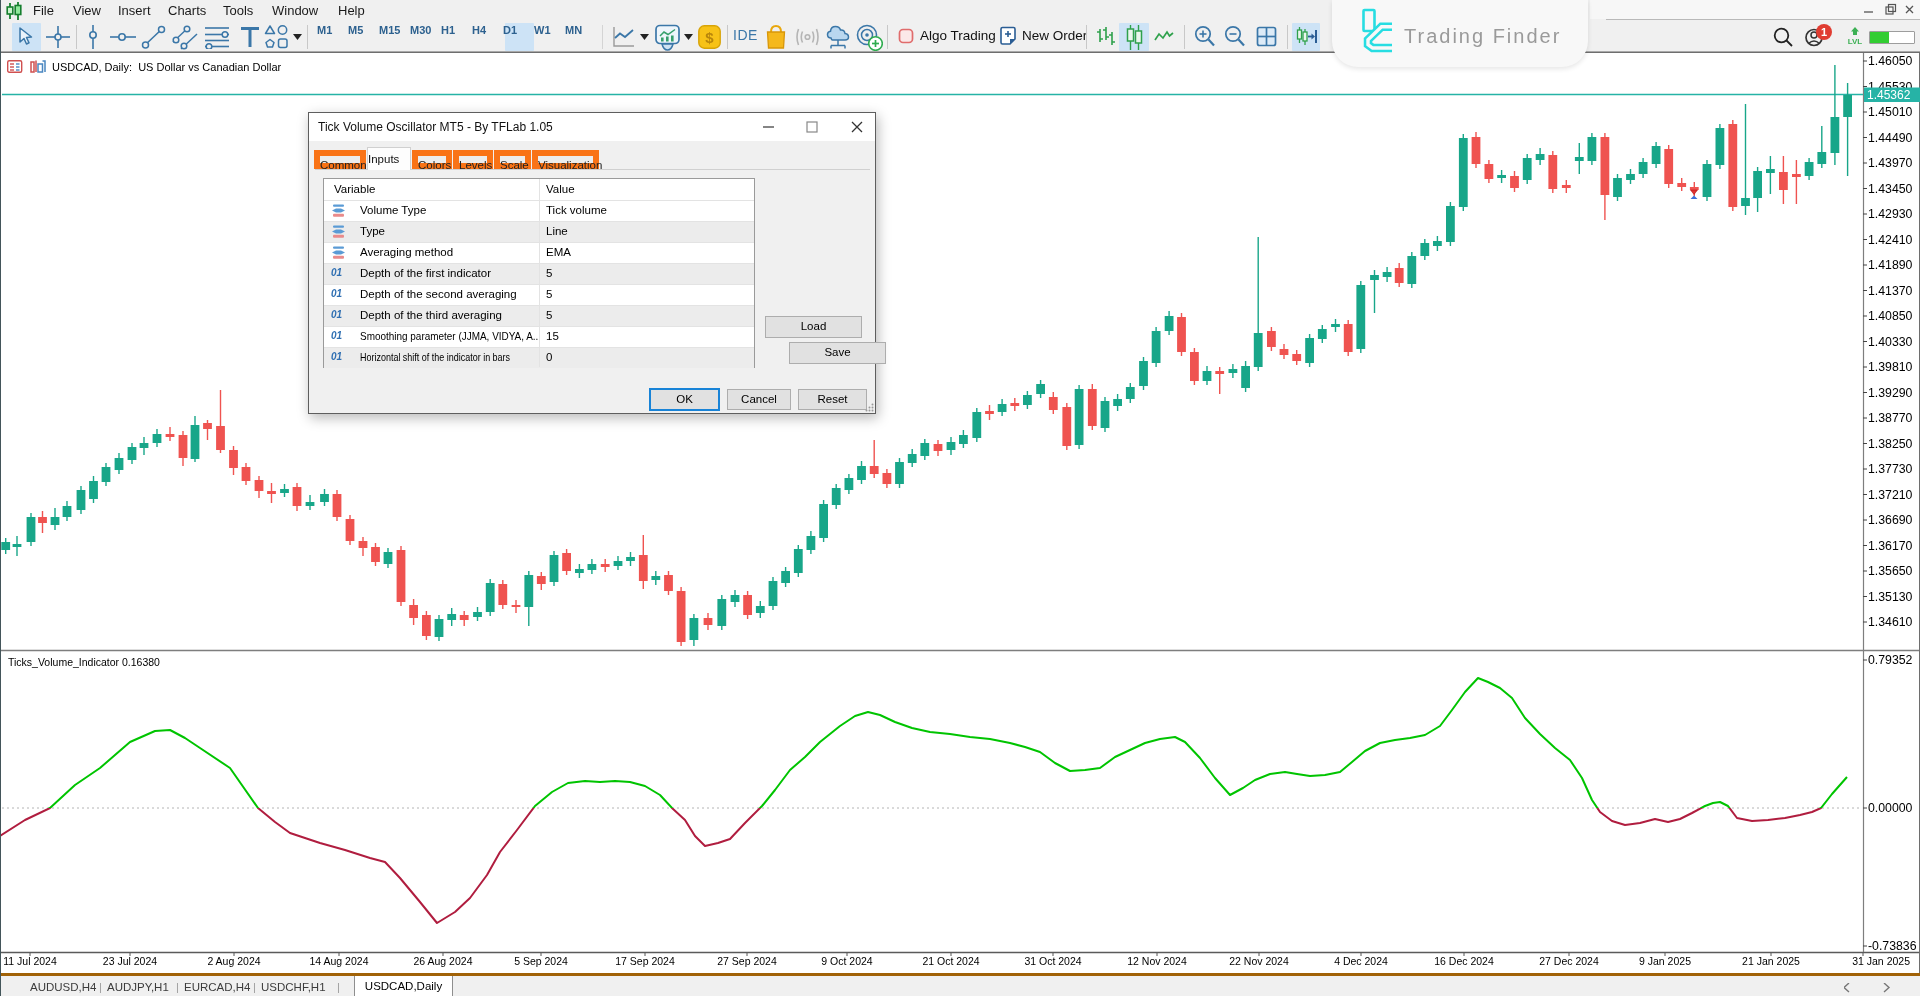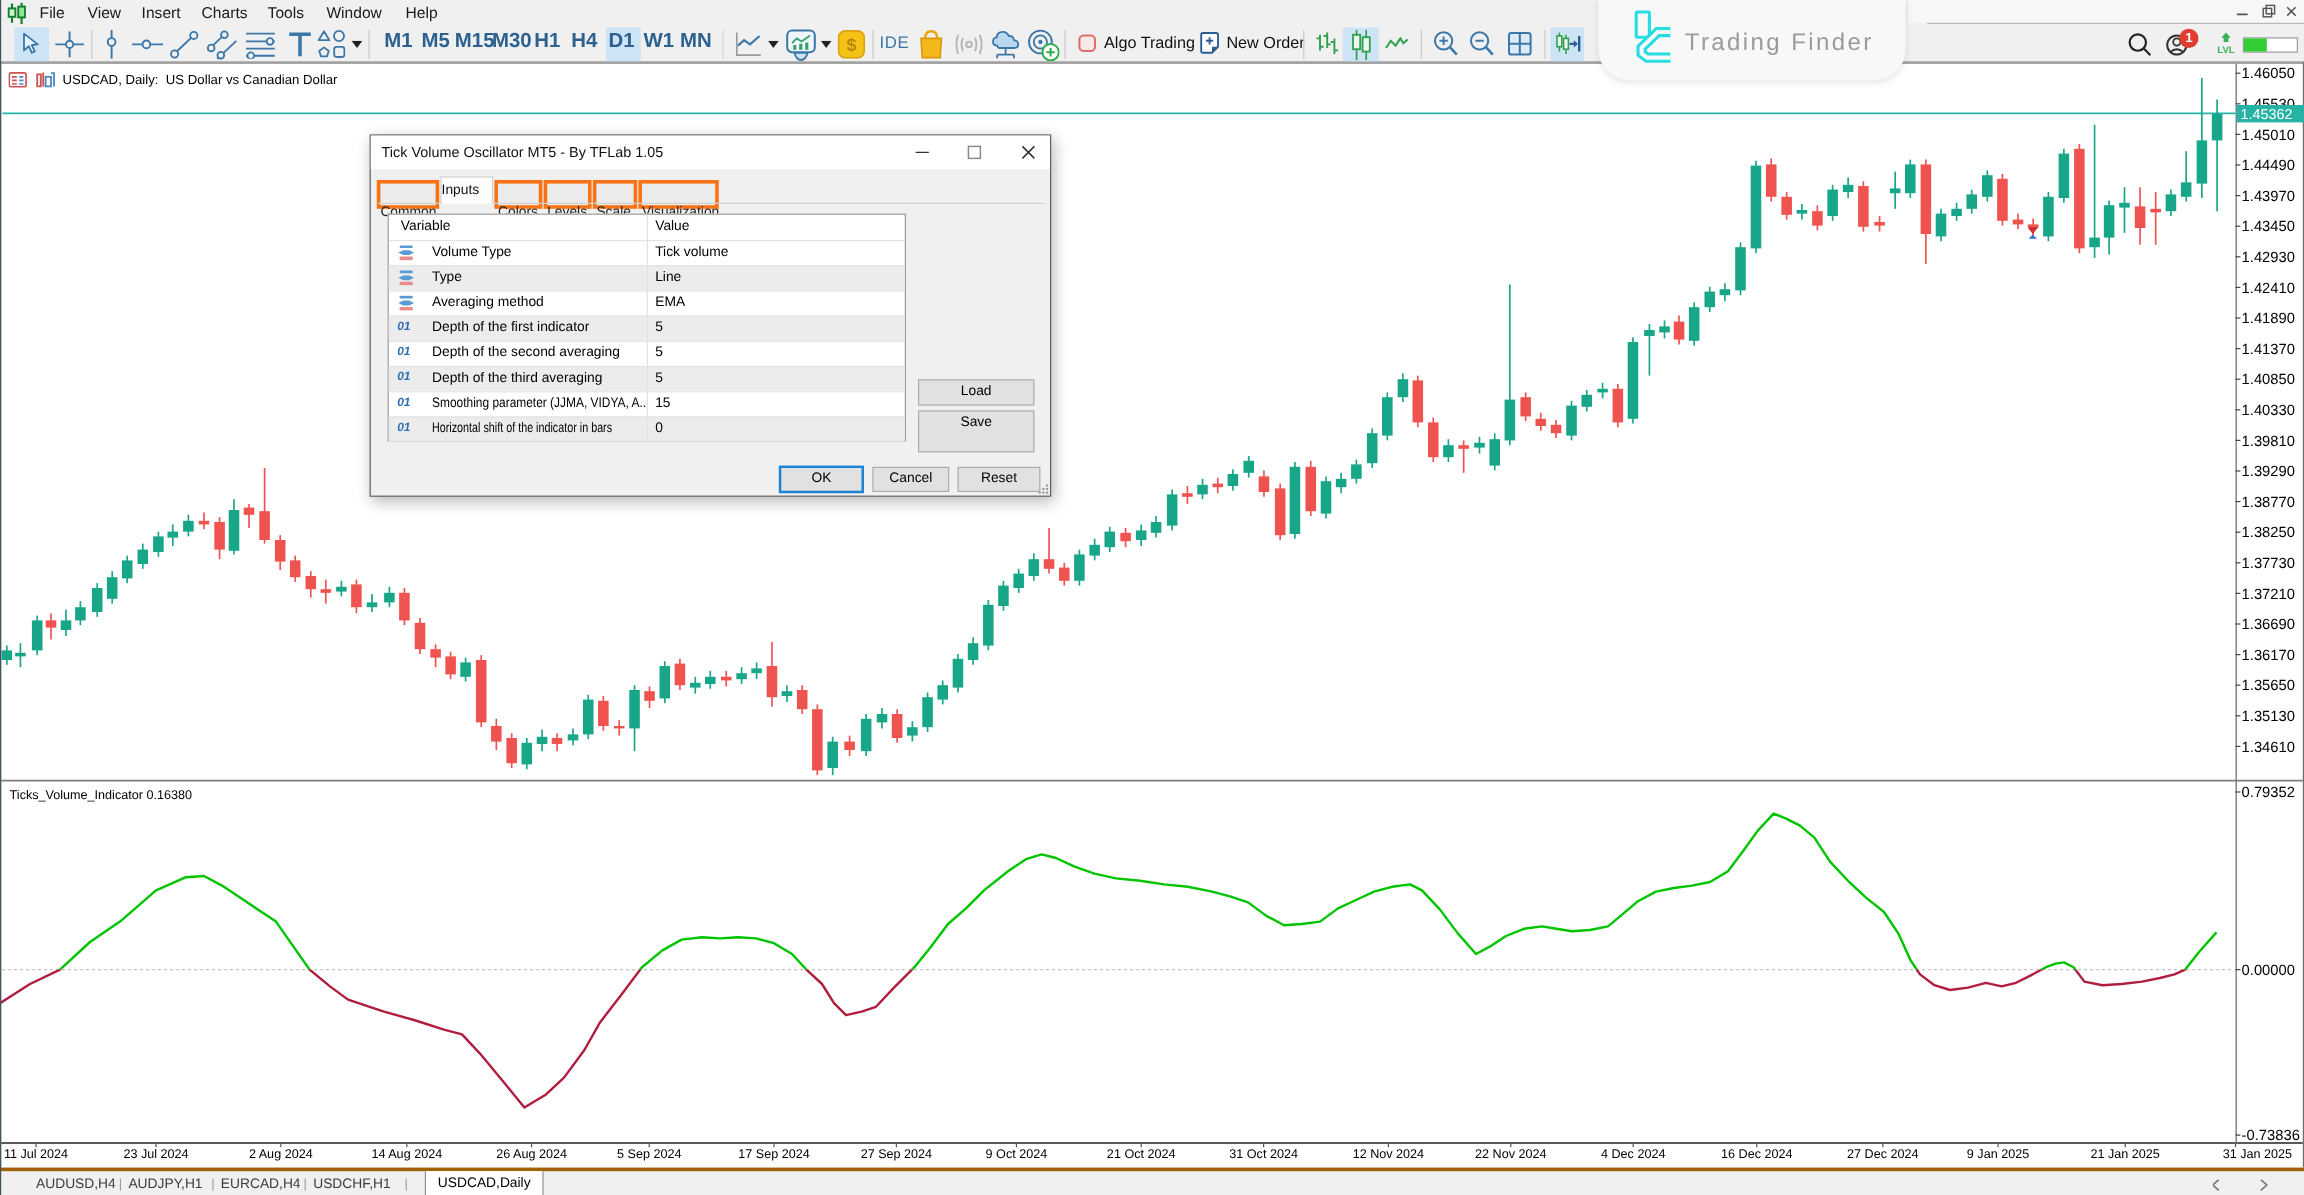--- a/index.html
+++ b/index.html
@@ -1,35 +1,35 @@
 <!DOCTYPE html>
 <html><head><meta charset="utf-8"><style>
 *{margin:0;padding:0;box-sizing:border-box}
 html,body{width:1920px;height:996px;overflow:hidden;background:#f0f0f0;
 font-family:"Liberation Sans",sans-serif;-webkit-font-smoothing:antialiased}
 .abs{position:absolute}
 #menubar{position:absolute;left:0;top:0;width:1920px;height:21px;background:#f0f0f0}
 .mi{position:absolute;top:3px;font-size:13px;color:#1a1a1a}
 #toolbar{position:absolute;left:0;top:21px;width:1920px;height:31px;background:#f0f0f0;border-bottom:1px solid #a9a9a9}
 .sep{position:absolute;top:25px;width:1px;height:24px;background:#c8c8c8}
-.tfbtn{position:absolute;top:24px;font-size:17px;font-weight:700;color:#2d618f;text-align:center;width:30px}
+.tfbtn{position:absolute;top:24px;font-size:11px;font-weight:700;color:#2d618f;width:30px}
 .selbg{position:absolute;background:#cde3f6;border-radius:1px}
 #chartwin{position:absolute;left:0;top:52px;width:1920px;height:921px;background:#fff;border:1px solid #6e6e6e;border-bottom:none}
 #ticon{position:absolute;left:7px;top:59px}
 #ctitle{position:absolute;left:52px;top:61px;font-size:11px;color:#000}
 #tabbar{position:absolute;left:0;top:973px;width:1920px;height:23px;background:#f0f0f0;border-top:3px solid #a16207}
 .btab{position:absolute;top:5px;font-size:11.5px;color:#3c3c3c}
 .btsep{position:absolute;top:5px;font-size:11px;color:#9a9a9a}
 #acttab{position:absolute;left:354px;top:0px;width:99px;height:21px;background:#fff;border:1px solid #8e8e8e;border-top:none;font-size:11.5px;color:#000;text-align:center;padding-top:4px}
 #blob{position:absolute;left:1332px;top:0;width:256px;height:67px;background:#f8f8f8;border-radius:0 0 26px 26px;box-shadow:0 2px 5px rgba(0,0,0,0.10)}
 #tftext{position:absolute;left:1404px;top:25px;font-size:20px;color:#9a9a9a;letter-spacing:2px}
 #dlg{position:absolute;left:308px;top:112px;width:568px;height:302px;background:#f0f0f0;border:1px solid #5e5e5e;box-shadow:2px 4px 12px rgba(0,0,0,0.28)}
 #dlgtitle{position:absolute;left:0;top:0;width:100%;height:28px;background:#fff}
 #dlgtitle span{position:absolute;left:9px;top:7px;font-size:12px;color:#111}
-.tab{position:absolute;top:37px;height:19px;background:#ececec;border:3px solid #f97316;font-size:11.5px;color:#222;text-align:left;padding-top:18px}
+.tab{position:absolute;top:37px;height:19px;background:#ececec;border:6px solid #f97316;font-size:11.5px;color:#222;text-align:center;padding-top:3px}
 .tabact{position:absolute;top:34px;height:23px;background:#fdfdfd;border:1px solid #d0d0d0;border-bottom:none;font-size:11.5px;color:#111;padding-top:5px;z-index:3}
 #tabline{position:absolute;left:6px;top:56px;width:555px;height:1px;background:#d0d0d0}
 #ptable{position:absolute;left:14px;top:65px;width:432px;height:190px;background:#fff;border:1px solid #9a9a9a}
 .prow{position:absolute;left:0;width:430px;height:21px}
 .shade{background:#ececec}
 .rowline{position:absolute;left:0;width:430px;height:1px;background:#e3e3e3}
 .vline{position:absolute;top:0;width:1px;height:188px;background:#e3e3e3}
 .vtxt{position:absolute;left:36px;top:4px;font-size:11.5px;color:#000;width:168px;white-space:nowrap;overflow:hidden}
 .valtxt{position:absolute;left:222px;top:4px;font-size:11.5px;color:#000}
 .num01{position:absolute;left:7px;top:4px;font-size:10px;font-weight:700;color:#2f6fb2;font-style:italic}
@@ -748,21 +748,21 @@
       <div class="rowline" style="top:42px"></div>
       <div class="rowline" style="top:63px"></div>
       <div class="rowline" style="top:84px"></div>
       <div class="rowline" style="top:105px"></div>
       <div class="rowline" style="top:126px"></div>
       <div class="rowline" style="top:147px"></div>
       <div class="rowline" style="top:168px"></div>
       <div class="vline" style="left:215px"></div>
     </div>
     <div class="wbtn" style="left:456px;top:203px;width:97px;height:22px;padding-top:3px">Load</div>
-    <div class="wbtn" style="left:456px;top:229px;width:97px;height:35px;padding-top:3px">Save</div>
+    <div class="wbtn" style="left:480px;top:229px;width:97px;height:22px;padding-top:3px">Save</div>
     <div class="wbtn" style="left:341px;top:276px;width:69px;height:21px;padding-top:3px;outline:2px solid #1883d7;outline-offset:-1px">OK</div>
     <div class="wbtn" style="left:418px;top:276px;width:64px;height:21px;padding-top:3px">Cancel</div>
     <div class="wbtn" style="left:489px;top:276px;width:69px;height:21px;padding-top:3px">Reset</div>
     <svg class="abs" style="left:556px;top:290px" width="9" height="9">
       <circle cx="7.5" cy="1.5" r="1" fill="#9a9a9a"></circle>
       <circle cx="7.5" cy="4.5" r="1" fill="#9a9a9a"></circle>
       <circle cx="7.5" cy="7.5" r="1" fill="#9a9a9a"></circle>
       <circle cx="4.5" cy="4.5" r="1" fill="#9a9a9a"></circle>
       <circle cx="4.5" cy="7.5" r="1" fill="#9a9a9a"></circle>
       <circle cx="1.5" cy="7.5" r="1" fill="#9a9a9a"></circle>

